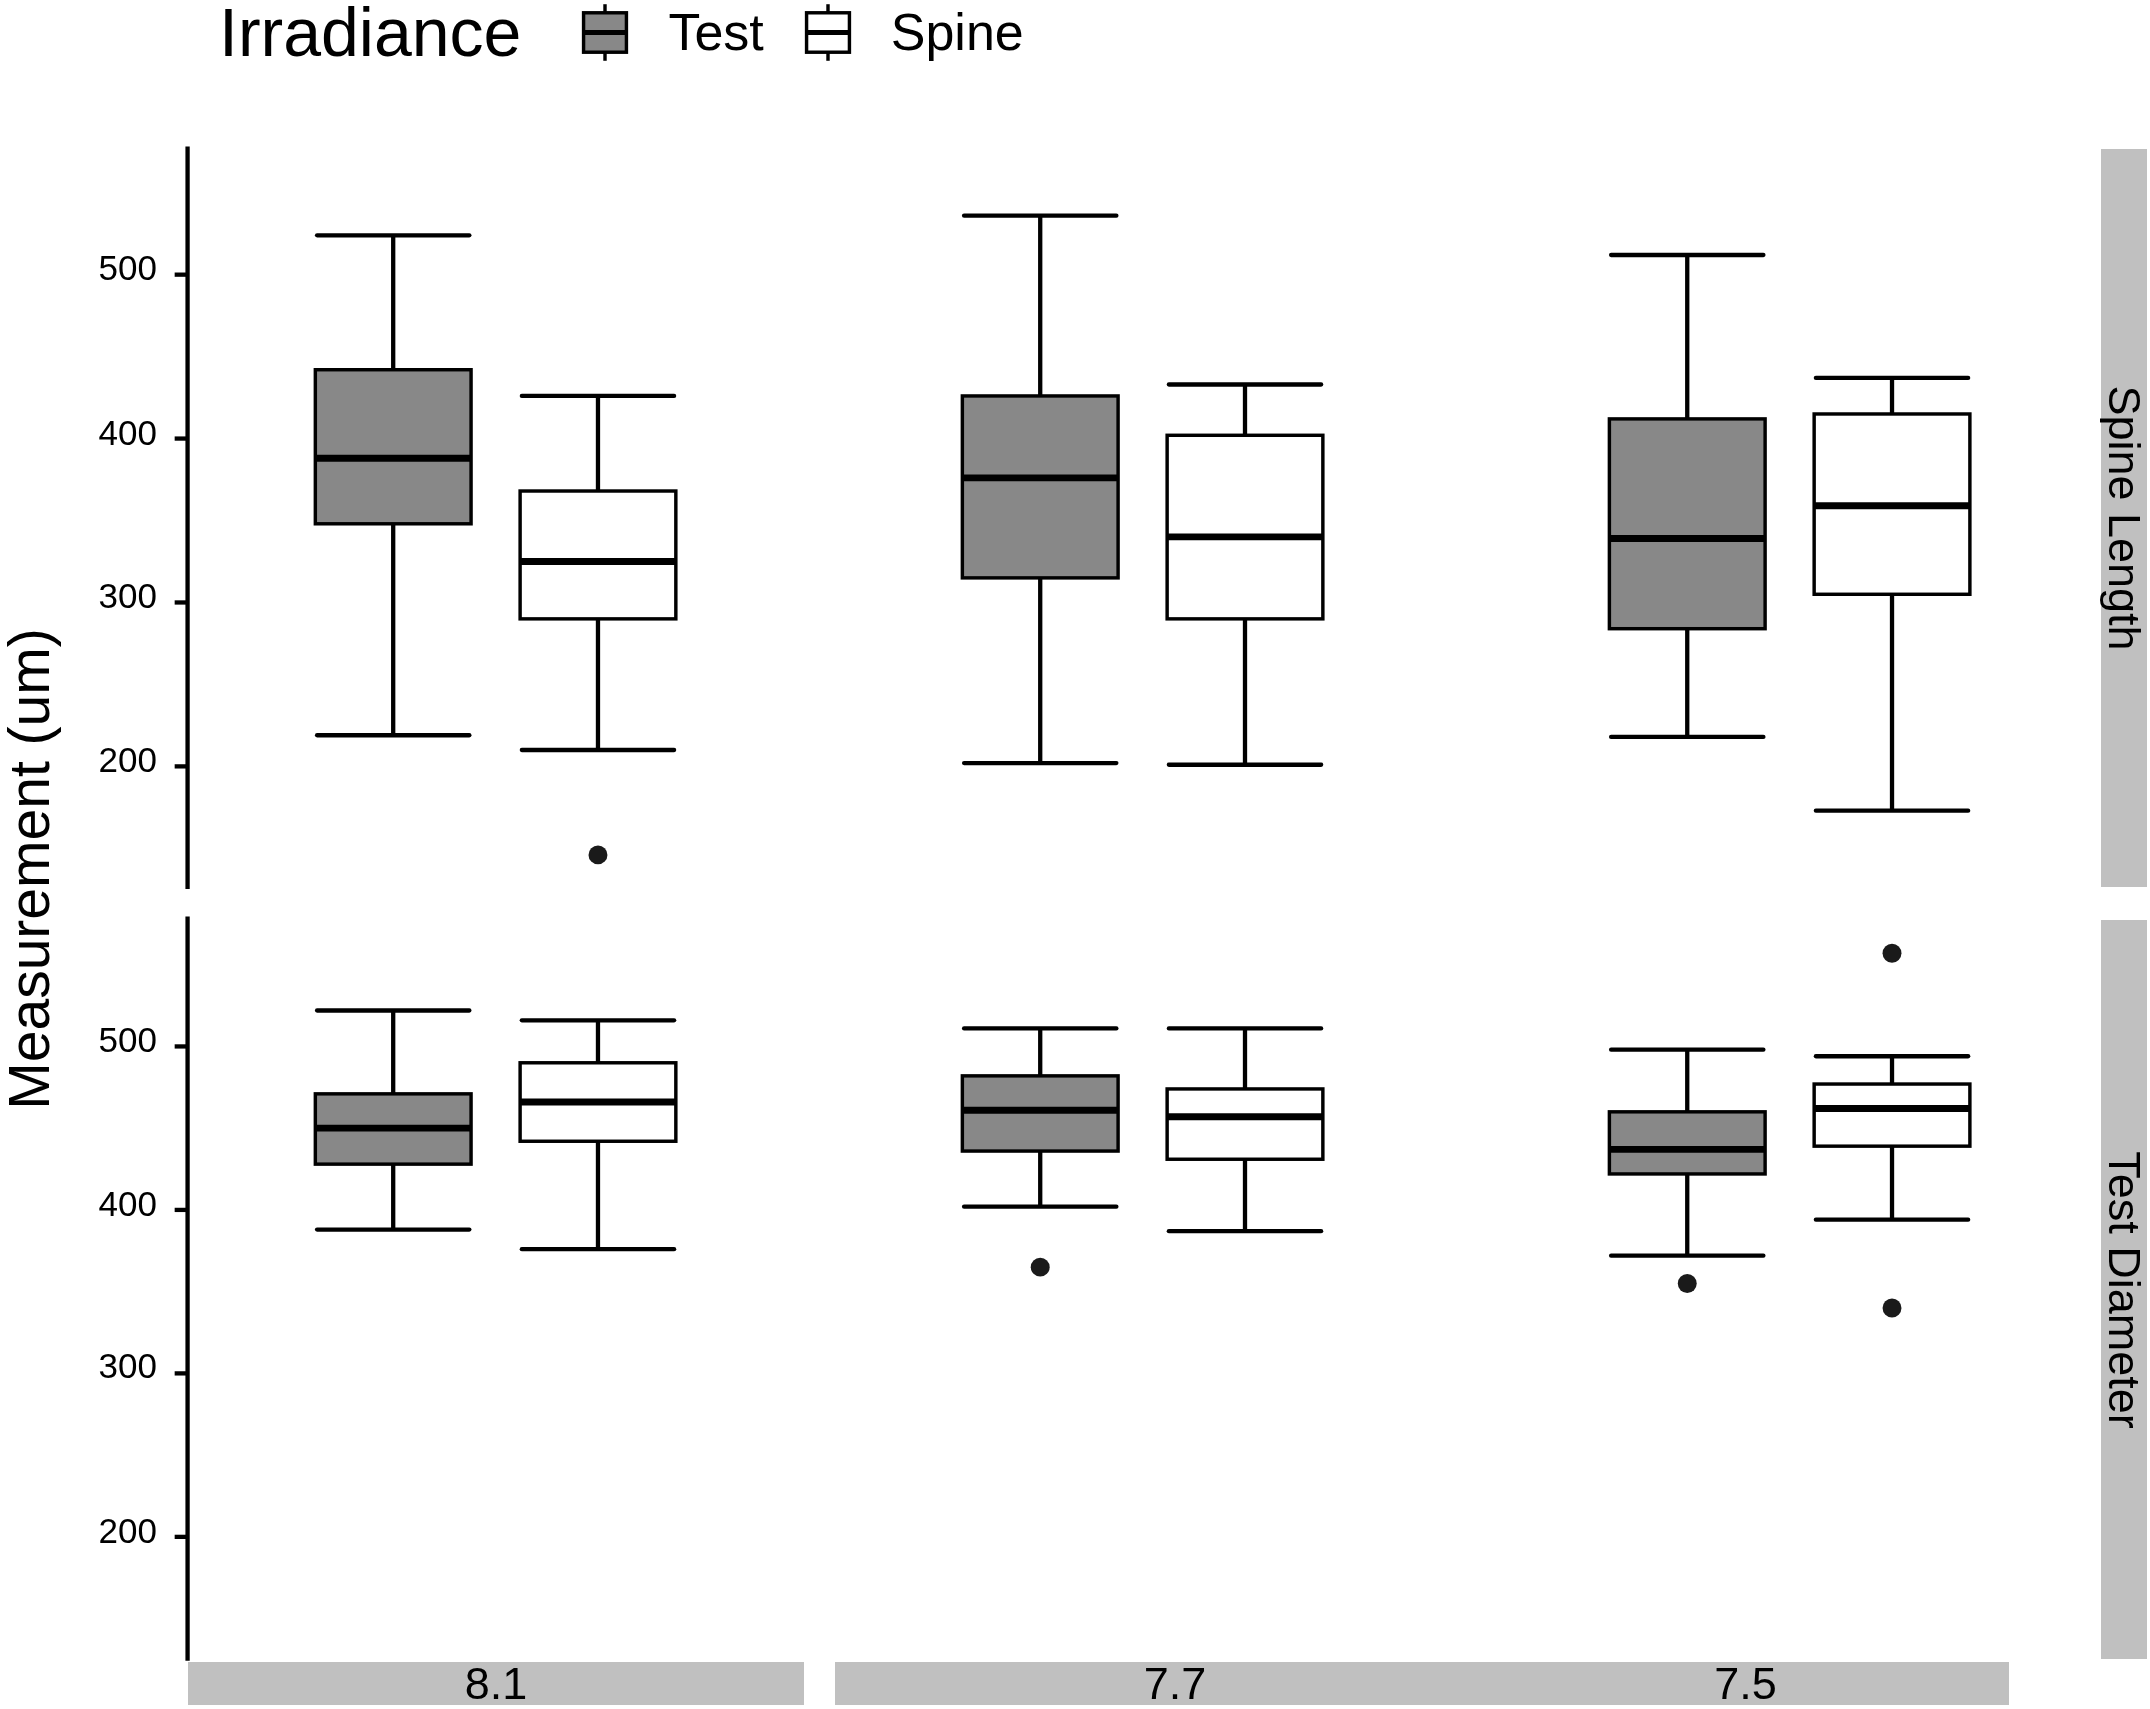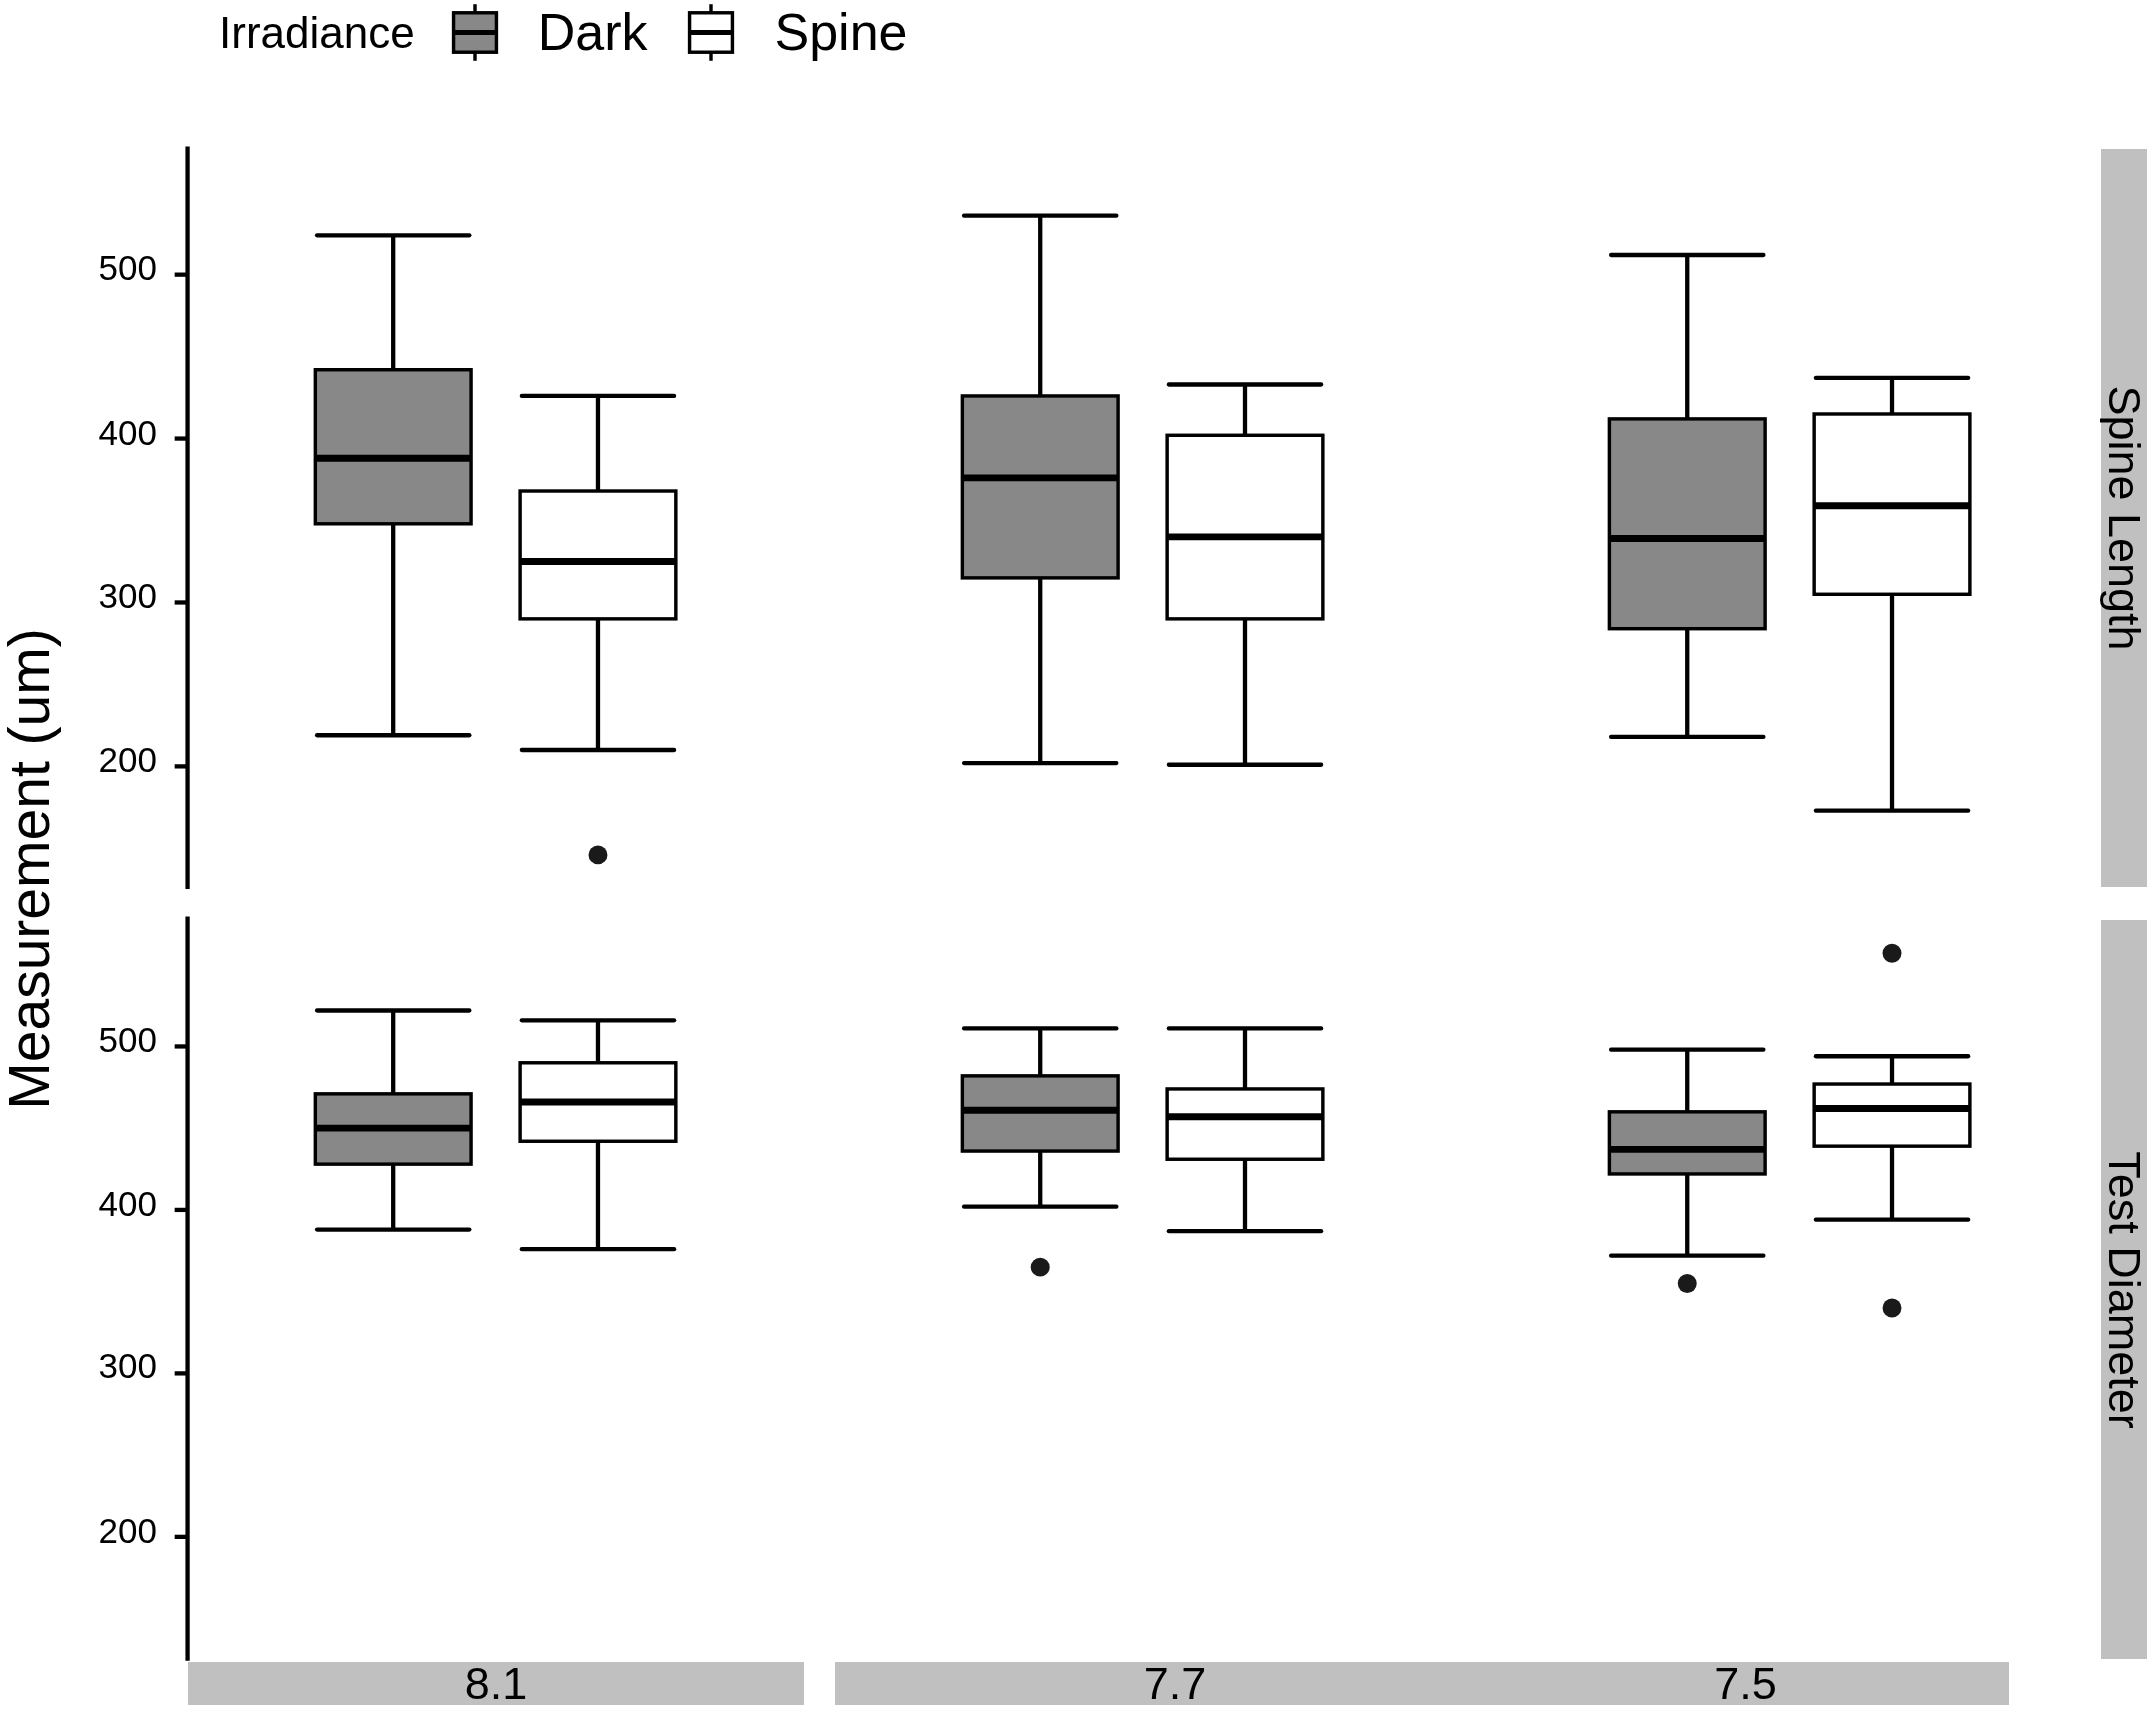--- a/index.html
+++ b/index.html
@@ -1,20 +1,20 @@
 <!DOCTYPE html>
 <html style="font-size:13.8px"><head>
 <meta charset="utf-8">
 <style>
   html, body { margin: 0; padding: 0; background: #ffffff; }
   body { width: 2151px; height: 1710px; position: relative; overflow: hidden;
          font-family: "Liberation Sans", "DejaVu Sans", sans-serif; color: #000; }
   #chart { position: absolute; left: 0; top: 0; }
   .legend { position: absolute; left: 219px; top: 0; height: 65px; display: flex; align-items: center; }
-  .legend-title { font-size: 44px; margin-right: 36px; line-height: 65px; }
+  .legend-title { font-size: 68px; margin-right: 60px; line-height: 65px; }
   .legend-key { width: 48px; height: 57px; margin-right: 39px; position: relative; }
   .legend-label { font-size: 52px; margin-right: 40px; line-height: 65px; }
   .ylabel { position: absolute; left: 29px; top: 869px; transform: translate(-50%, -50%) rotate(-90deg);
             font-size: 57px; white-space: nowrap; }
   .tick-label { position: absolute; font-size: 35px; text-align: right; width: 129px; line-height: 1; }
   .strip-x { position: absolute; top: 1662px; height: 43px; background: #c0c0c0; display: flex;
              align-items: center; justify-content: center; font-size: 45px; text-align: right; }
   .strip-y { position: absolute; left: 2101px; width: 46px; background: #c0c0c0; }
   .strip-y span { position: absolute; left: 50%; top: 50%; transform: translate(-50%, -50%) rotate(90deg);
                   font-size: 45px; white-space: nowrap; }
@@ -23,21 +23,21 @@
 <body>
 
 <div class="legend">
   <span class="legend-title">Irradiance</span>
   <svg class="legend-key" viewBox="0 0 56 66">
     <line x1="28" y1="0" x2="28" y2="10" stroke="#000" stroke-width="4"></line>
     <line x1="28" y1="56" x2="28" y2="66" stroke="#000" stroke-width="4"></line>
     <rect x="3" y="10" width="50" height="46" fill="#888888" stroke="#000" stroke-width="4"></rect>
     <line x1="3" y1="33" x2="53" y2="33" stroke="#000" stroke-width="6"></line>
   </svg>
-  <span class="legend-label">Dark</span>
+  <span class="legend-label">Test</span>
   <svg class="legend-key" viewBox="0 0 56 66">
     <line x1="28" y1="0" x2="28" y2="10" stroke="#000" stroke-width="4"></line>
     <line x1="28" y1="56" x2="28" y2="66" stroke="#000" stroke-width="4"></line>
     <rect x="3" y="10" width="50" height="46" fill="#ffffff" stroke="#000" stroke-width="4"></rect>
     <line x1="3" y1="33" x2="53" y2="33" stroke="#000" stroke-width="6"></line>
   </svg>
   <span class="legend-label">Spine</span>
 </div>
 
 <div class="ylabel">Measurement (um)</div>

